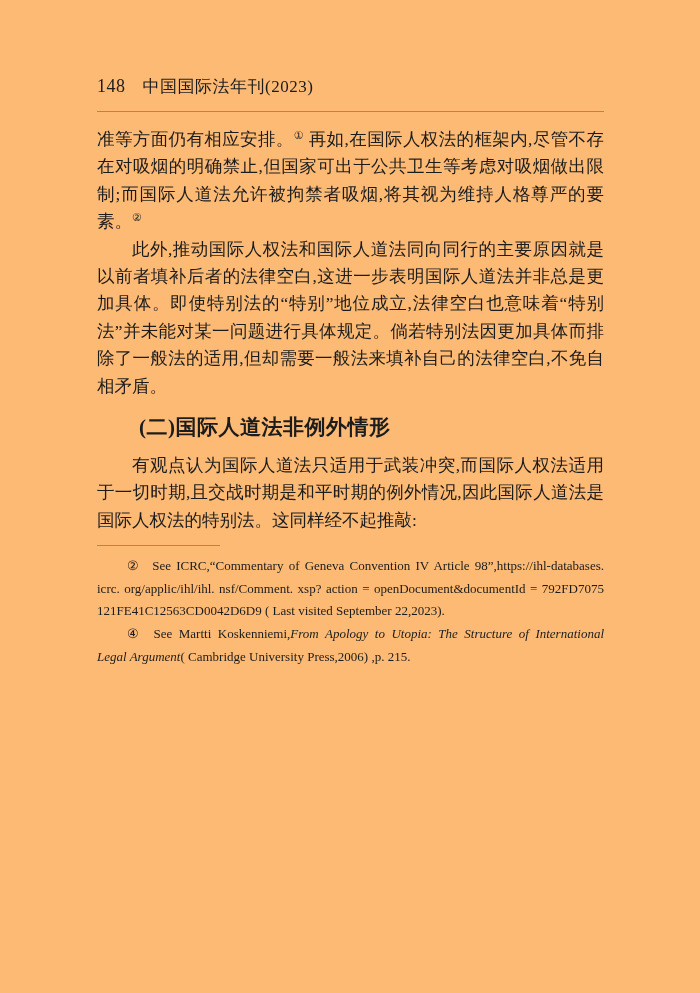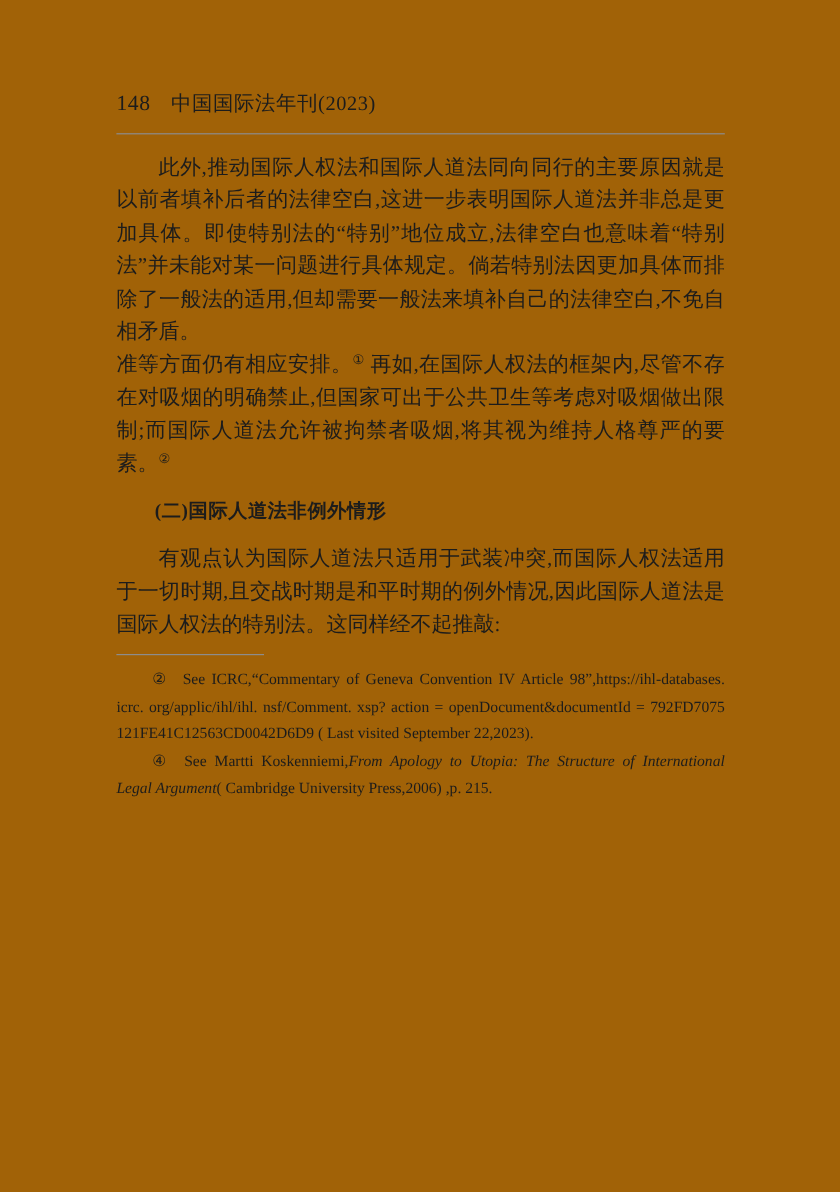--- a/index.html
+++ b/index.html
@@ -1,21 +1,21 @@
 <!DOCTYPE html>
 <html><head>
 <meta charset="utf-8">
 <style>
   html, body { margin: 0; padding: 0; background: #e9e9e9; }
   .page {
     position: relative;
     width: 700px;
     height: 993px;
     margin: 0 auto;
-    background: #a16207;
+    background: #fdba74;
     color: #1c1c1c;
     font-family: "Liberation Serif", "DejaVu Serif", serif;
     box-sizing: border-box;
     padding: 76px 96px 0 97px;
     overflow: hidden;
   }
   
   .page-header {
     display: flex;
     align-items: baseline;
@@ -38,21 +38,21 @@
   }
   .body-text p.para { margin: 0; }
   .body-text p.indent { text-indent: 2em; }
   .fn-ref {
     font-size: 11px;
     line-height: 0;
     vertical-align: 6px;
     letter-spacing: 0;
   }
   .section-heading {
-    font-size: 16px;
+    font-size: 21px;
     font-weight: bold;
     line-height: 28px;
     margin: 13px 0 11px 0;
     text-indent: 2em;
     letter-spacing: 0.5px;
   }
   
   .footnote-rule {
     border: none;
     border-top: 1.5px solid #8d8d8d;
@@ -73,22 +73,22 @@
 <body>
 
 <div class="page">
   <header class="page-header">
     <span class="page-num">148</span>
     <span class="journal-title">中国国际法年刊(2023)</span>
   </header>
   <hr class="header-rule">
 
   <main class="body-text">
+      <p class="para"><span>准等方面仍有相应安排。</span><sup class="fn-ref">①</sup><span> 再如,在国际人权法的框架内,尽管不存在对吸烟的明确禁止,但国家可出于公共卫生等考虑对吸烟做出限制;而国际人道法允许被拘禁者吸烟,将其视为维持人格尊严的要素。</span><sup class="fn-ref">②</sup></p>
       <p class="para indent"><span>此外,推动国际人权法和国际人道法同向同行的主要原因就是以前者填补后者的法律空白,这进一步表明国际人道法并非总是更加具体。即使特别法的“特别”地位成立,法律空白也意味着“特别法”并未能对某一问题进行具体规定。倘若特别法因更加具体而排除了一般法的适用,但却需要一般法来填补自己的法律空白,不免自相矛盾。</span></p>
-      <p class="para"><span>准等方面仍有相应安排。</span><sup class="fn-ref">①</sup><span> 再如,在国际人权法的框架内,尽管不存在对吸烟的明确禁止,但国家可出于公共卫生等考虑对吸烟做出限制;而国际人道法允许被拘禁者吸烟,将其视为维持人格尊严的要素。</span><sup class="fn-ref">②</sup></p>
       <h2 class="section-heading">(二)国际人道法非例外情形</h2>
       <p class="para indent"><span>有观点认为国际人道法只适用于武装冲突,而国际人权法适用于一切时期,且交战时期是和平时期的例外情况,因此国际人道法是国际人权法的特别法。这同样经不起推敲:</span></p>
     </main>
 
   <hr class="footnote-rule">
   <section class="footnotes">
       <p class="footnote"><span class="fn-num">②</span><span>See ICRC,“Commentary of Geneva Convention IV Article 98”,https://ihl-databases. icrc. org/applic/ihl/ihl. nsf/Comment. xsp? action = openDocument&amp;documentId = 792FD7075 121FE41C12563CD0042D6D9 ( Last visited September 22,2023).</span></p>
       <p class="footnote"><span class="fn-num">④</span><span>See Martti Koskenniemi,</span><span class="italic">From Apology to Utopia: The Structure of International Legal Argument</span><span>( Cambridge University Press,2006) ,p. 215.</span></p>
     </section>
 </div>

